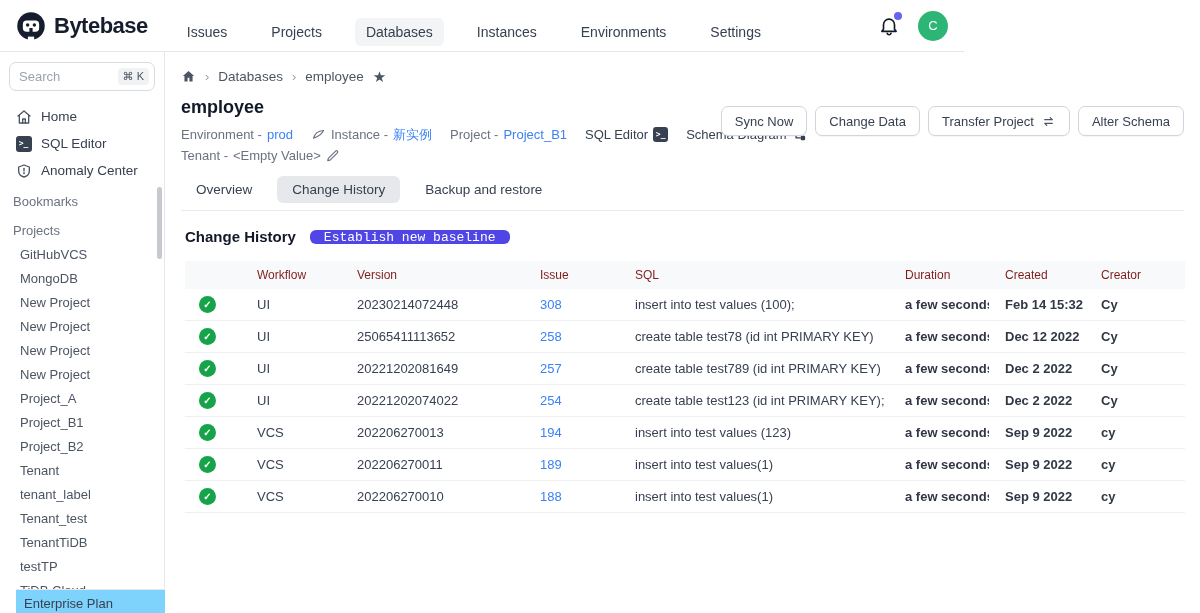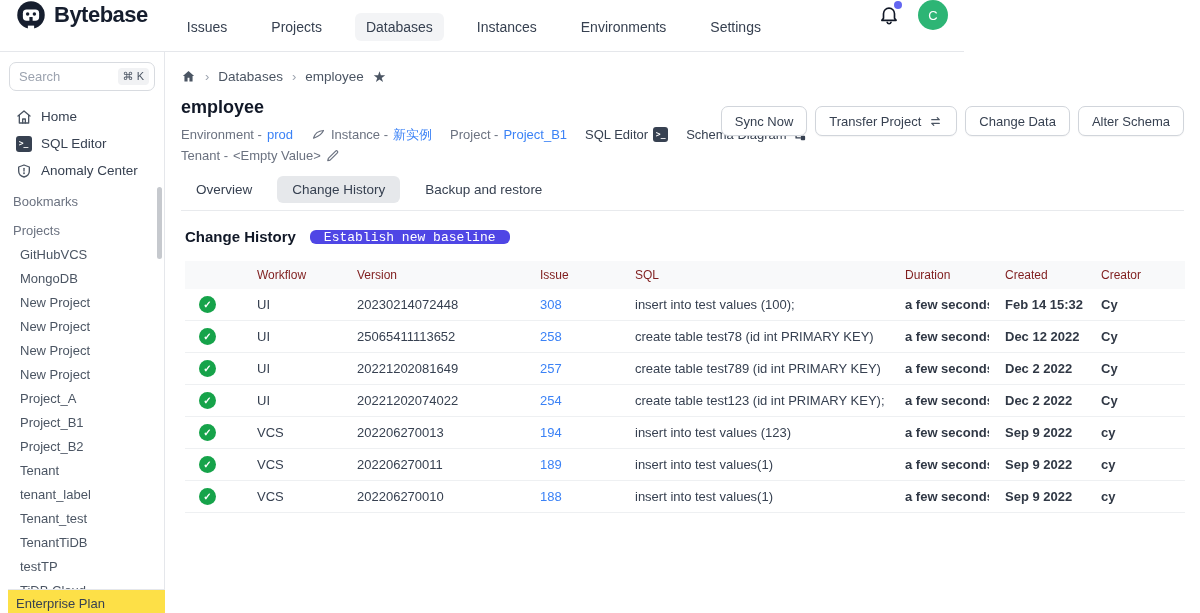--- a/index.html
+++ b/index.html
@@ -1,21 +1,21 @@
 <!DOCTYPE html>
 <html style="--brand: #161e2e; --accent: #4f46e5; --link: #3b82f6; --success: #16a34a; --avatar: #2db575; --dot: #6366f1;"><head>
 <meta charset="utf-8">
 <style>
   * { margin:0; padding:0; box-sizing:border-box; }
   html,body { width:1200px; height:613px; overflow:hidden; background:#fff;
     font-family:"Liberation Sans", sans-serif; color:#374151; }
 
   
   .navbar { position:absolute; top:0; left:0; width:964px; height:52px; background:#fff;
-    border-bottom:1px solid #e5e7eb; display:flex; align-items:flex-start; padding:0 16px; z-index:5; }
+    border-bottom:1px solid #e5e7eb; display:flex; align-items:center; padding:0 16px; z-index:5; }
   .brand { display:flex; align-items:center; gap:8px; margin-right:28px; }
   .brand-name { font-size:22px; font-weight:bold; color:var(--brand); letter-spacing:-0.5px; }
   .main-nav { display:flex; align-items:center; gap:22px;margin-top:13px; }
   .nav-link { font-size:14px; color:#374151; padding:6px 11px; border-radius:6px; cursor:pointer; text-decoration:none; }
   .nav-link.active { background:#f3f4f6; }
   .nav-right { margin-left:auto; display:flex; align-items:center; gap:18px; }
   .bell-wrap { position:relative; width:22px; height:22px; }
   .bell-dot { position:absolute; top:-3px; right:-2px; width:8px; height:8px; border-radius:50%;
     background:var(--dot); }
   .avatar { width:30px; height:30px; border-radius:50%; background:var(--avatar);
@@ -31,22 +31,22 @@
   .side-item { display:flex; align-items:center; gap:9px; padding:5px 8px 5px 15px; font-size:13.5px;
     color:#374151; cursor:pointer; }
   .side-item .ic { width:17px; height:17px; display:flex; align-items:center; justify-content:center; }
   .term-ic { width:16px; height:16px; background:#374151; border-radius:3px; color:#fff;
     font-family:"DejaVu Sans Mono", monospace; font-size:8px; font-weight:bold;
     display:flex; align-items:center; justify-content:center; }
   .term-ic.sm { width:15px; height:15px; }
   .side-section { font-size:13px; color:#6b7280; padding:10px 8px 4px 13px; }
   .proj-item { font-size:13px; color:#4b5563; padding:4.5px 8px 4.5px 20px; cursor:pointer; white-space:nowrap; }
   .archive-row { margin-top:10px; }
-  .side-footer { position:absolute; bottom:0; left:8px; width:164px; border-top:1px solid #e5e7eb;
-    padding:6px 8px 2px 8px; font-size:13px; color:#374151; background:#fde047; }
+  .side-footer { position:absolute; bottom:0; left:16px; width:164px; border-top:1px solid #e5e7eb;
+    padding:6px 8px 2px 8px; font-size:13px; color:#374151; background:#7dd3fc; }
   .side-scrollbar { position:absolute; top:135px; right:2px; width:5px; height:72px; border-radius:3px;
     background:#c6c9ce; }
 
   
   .main { position:absolute; top:52px; left:165px; right:0; bottom:0; background:#fff;
     padding:14px 16px 0 16px; overflow:hidden; }
   .breadcrumb { display:flex; align-items:center; gap:9px; font-size:13.5px; color:#4b5563; height:20px; }
   .crumb-sep { color:#9ca3af; font-size:13px; }
   .crumb-star { color:#4b5563; font-size:15px; line-height:1; }
   .page-title { font-size:18px; font-weight:bold; color:#111827; margin:11px 0 7px 0; }
@@ -198,30 +198,30 @@
     <span class="crumb-star">★</span>
   </div>
 
   <div class="page-title">employee</div>
 
   <div class="actions">
     <button class="btn">
       <span>Sync Now</span>
     </button>
     <button class="btn">
+      <span>Change Data</span>
+    </button>
+    <button class="btn">
       <span>Transfer Project</span>
       <span>
         <svg class="icn" width="15" height="15" viewBox="0 0 24 24" fill="none" stroke="#4b5563" stroke-width="2" stroke-linecap="round" stroke-linejoin="round">
           <path d="M6 9h12l-3.2-3.2"></path>
             <path d="M18 15H6l3.2 3.2"></path>
         </svg>
       </span>
-    </button>
-    <button class="btn">
-      <span>Change Data</span>
     </button>
     <button class="btn">
       <span>Alter Schema</span>
     </button>
   </div>
 
   <div class="meta-line">
     <div class="meta-group">
       <span>Environment -</span>
       <a class="link">prod</a>

